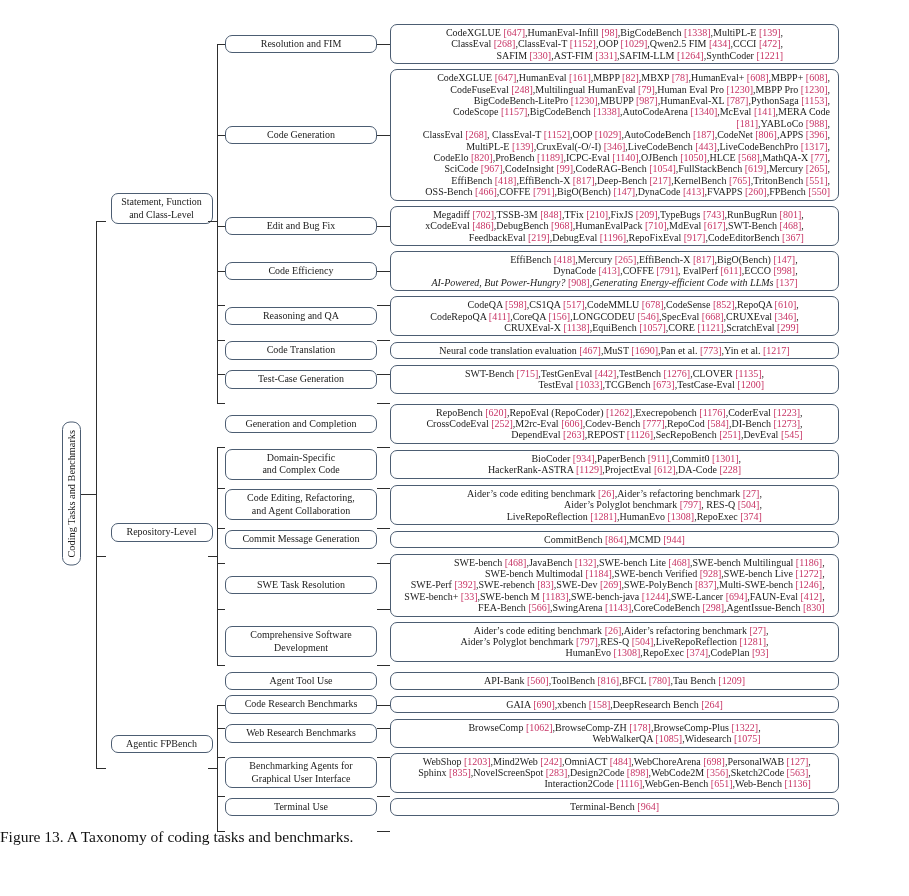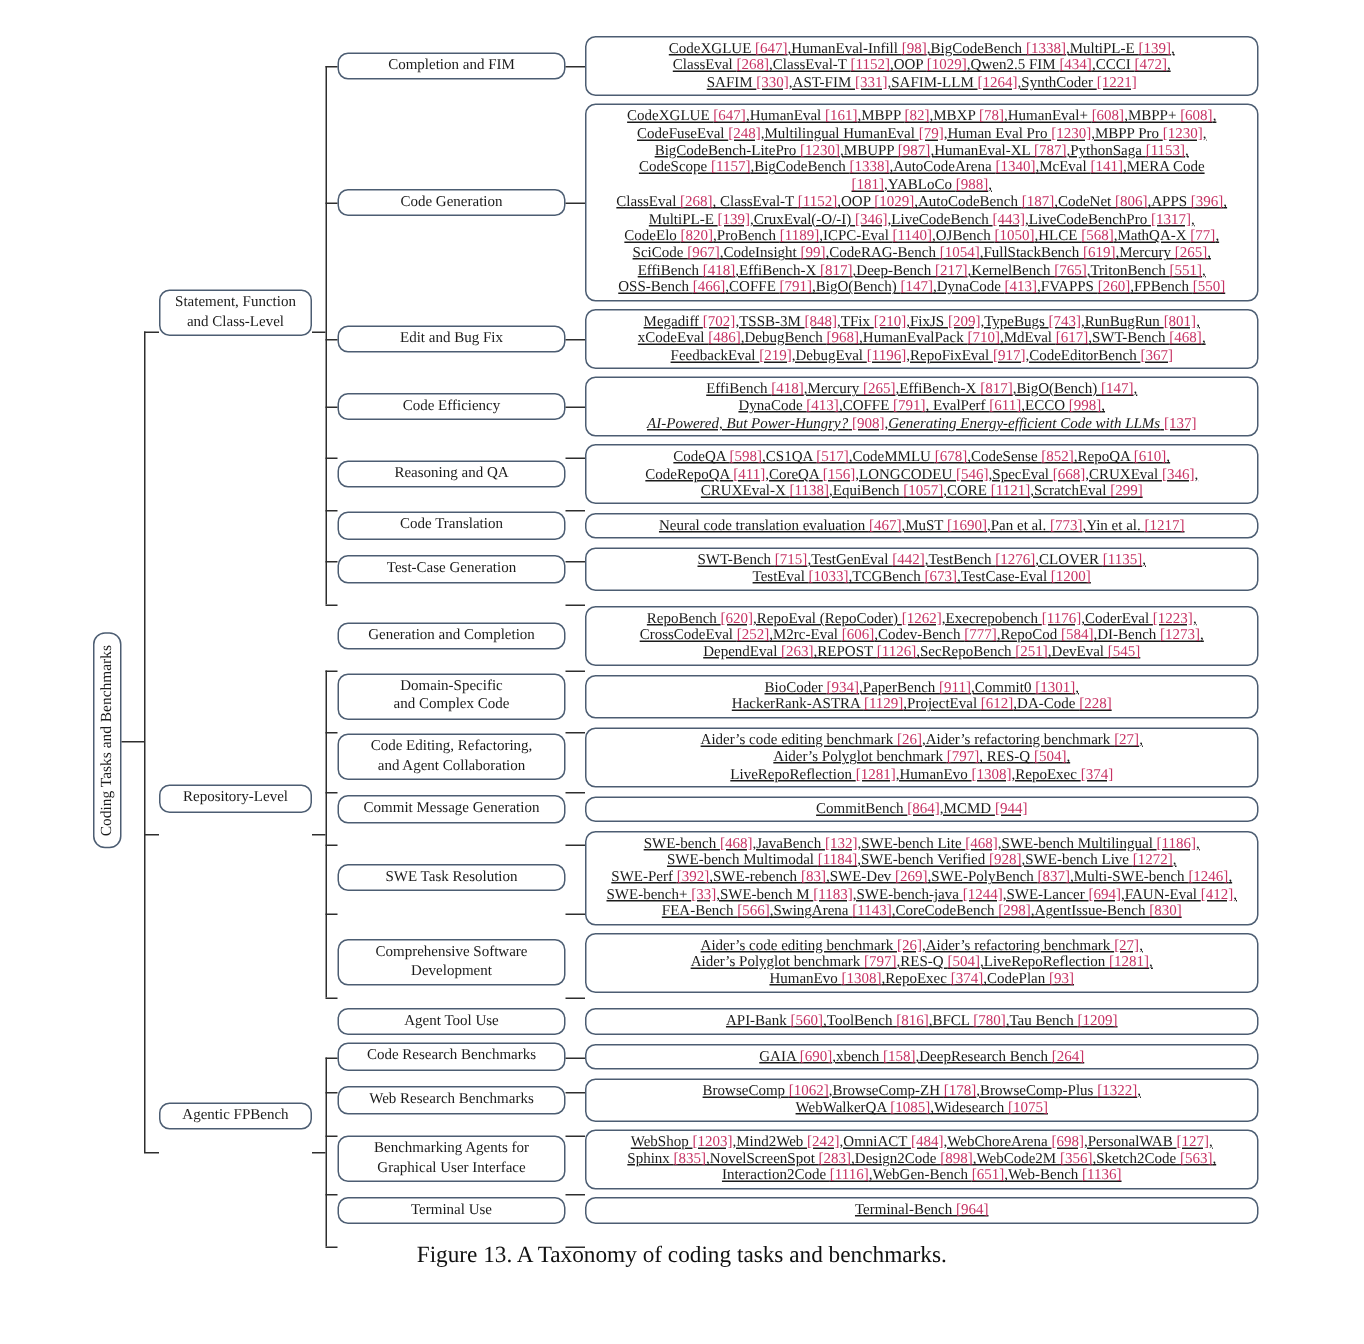--- a/index.html
+++ b/index.html
@@ -18,61 +18,61 @@
   .tree{display:flex;}
   .root-col{width:105px;flex:none;position:relative;}
   .root-node{
     position:absolute;left:62px;top:0;
     writing-mode:vertical-rl;transform:rotate(180deg);
     border:1px solid var(--border);border-radius:8px;background:#fff;
     font-size:10.3px;line-height:13px;padding:7px 2px;white-space:nowrap;
   }
   .groups{flex:1;display:flex;flex-direction:column;gap:10px;padding-right:70px;}
   .group{display:flex;align-items:center;}
-  .l1-col{width:112px;flex:none;display:flex;}
+  .l1-col{width:112px;flex:none;display:flex;justify-content:center;}
   .l1{
     width:102px;margin-left:1px;border:1px solid var(--border);border-radius:7px;background:#fff;
     font-size:10px;line-height:12.6px;text-align:center;padding:2px 3px;white-space:pre-line;
   }
   .rows{flex:1;display:flex;flex-direction:column;gap:5px;}
   .row{display:flex;align-items:center;}
   .cat-col{width:152px;flex:none;margin-left:8px;}
   .cat{
     border:1px solid var(--border);border-radius:7px;background:#fff;
     font-size:10px;line-height:12.5px;text-align:center;padding:2px 4px;white-space:pre-line;
   }
   .leaf-col{flex:1;margin-left:13px;}
   .leaf{
     border:1px solid var(--border);border-radius:7px;background:#fff;
     font-size:10px;line-height:11.4px;padding:2px 8px;text-align:center;
   }
-  .leaf-in{display:inline-block;text-align:center;text-decoration:underline;}
+  .leaf-in{display:inline-block;text-align:right;}
   .cite{color:var(--cite);}
   .wire{position:absolute;background:var(--line);}
   .caption{
-    text-align:center;font-size:15.5px;margin-top:12px;color:#111;
+    text-align:left;font-size:15.5px;margin-top:12px;color:#111;
   }
 </style>
 </head>
 <body>
 
 <div class="diagram">
   <div class="root-node" style="top: 422.344px;">Coding Tasks and Benchmarks</div>
   <div class="tree">
     <div class="root-col"></div>
     <div class="groups">
         <div class="group">
           <div class="l1-col">
             <div class="l1">Statement, Function
 and Class-Level</div>
           </div>
           <div class="rows">
             <div class="row">
               <div class="cat-col">
-                <div class="cat">Completion and FIM</div>
+                <div class="cat">Resolution and FIM</div>
               </div>
               <div class="leaf-col">
                 <div class="leaf"><div class="leaf-in"><div class="tl">CodeXGLUE <span class="cite">[647]</span>,HumanEval-Infill <span class="cite">[98]</span>,BigCodeBench <span class="cite">[1338]</span>,MultiPL-E <span class="cite">[139]</span>,</div><div class="tl">ClassEval <span class="cite">[268]</span>,ClassEval-T <span class="cite">[1152]</span>,OOP <span class="cite">[1029]</span>,Qwen2.5 FIM <span class="cite">[434]</span>,CCCI <span class="cite">[472]</span>,</div><div class="tl">SAFIM <span class="cite">[330]</span>,AST-FIM <span class="cite">[331]</span>,SAFIM-LLM <span class="cite">[1264]</span>,SynthCoder <span class="cite">[1221]</span></div></div></div>
               </div>
             </div>
             <div class="row">
               <div class="cat-col">
                 <div class="cat">Code Generation</div>
               </div>
               <div class="leaf-col">

